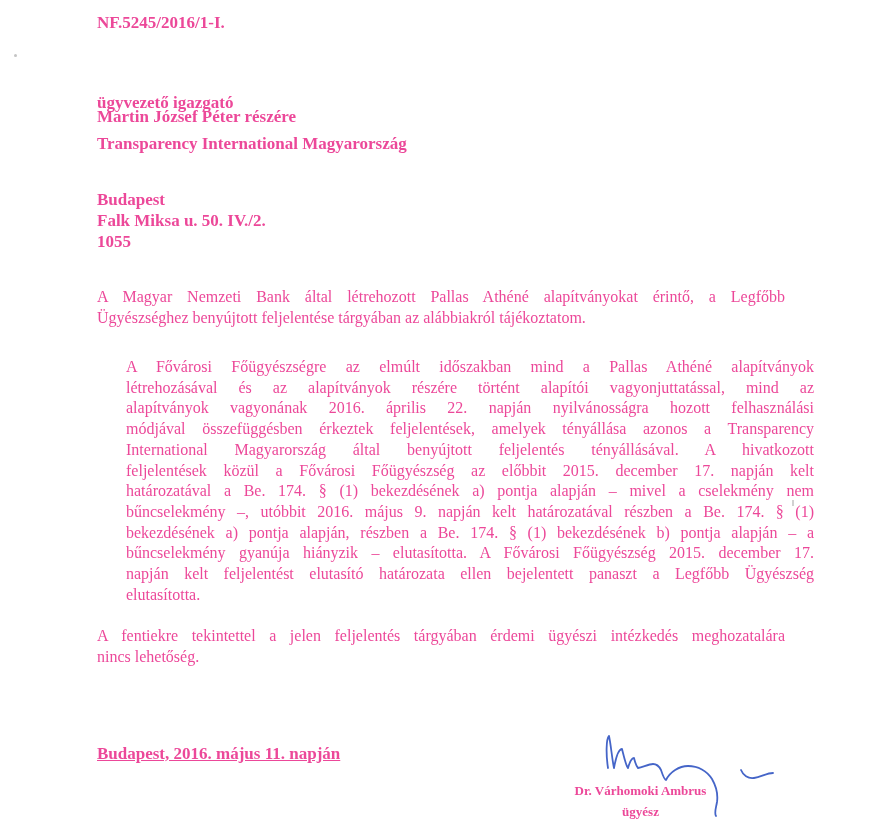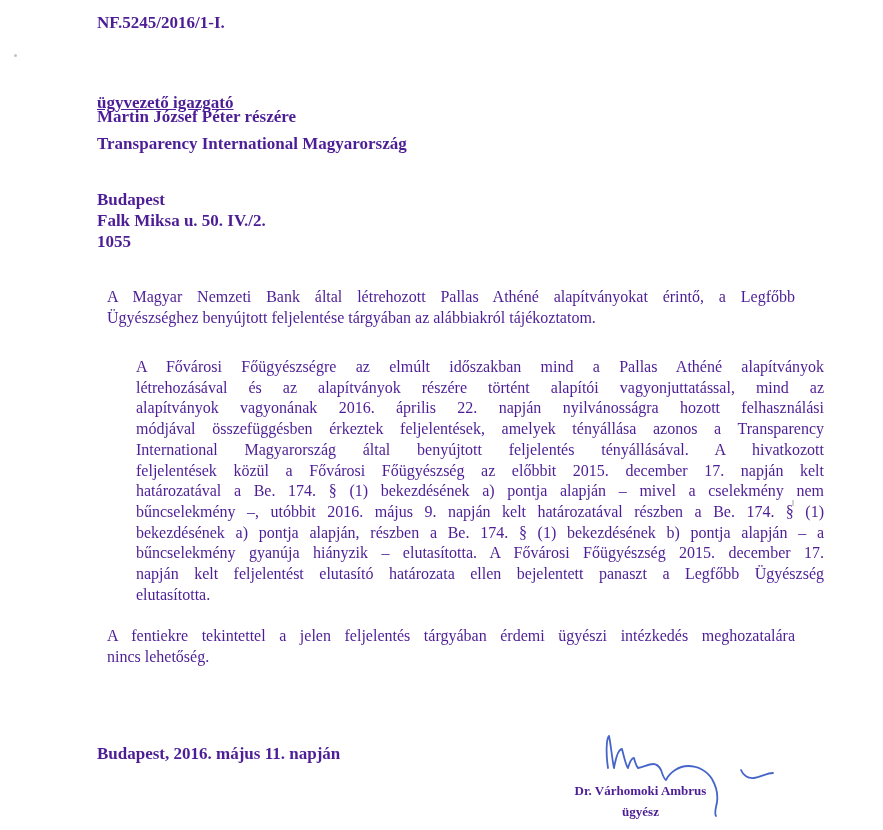--- a/index.html
+++ b/index.html
@@ -6,34 +6,34 @@
     margin: 0;
     padding: 0;
     background: #ffffff;
   }
   .page {
     position: relative;
     width: 883px;
     height: 830px;
     background: #ffffff;
     font-family: "Liberation Serif", serif;
-    color: #4c1d95;
+    color: #ec4899;
     overflow: hidden;
   }
   .abs { position: absolute; }
   .hline {
     left: 97px;
     font-size: 17px;
     line-height: 21px;
     font-weight: bold;
     white-space: nowrap;
   }
   .underlined { }
   .para {
-    left: 107px;
+    left: 97px;
     width: 688px;
     font-size: 16px;
     line-height: 20.7px;
   }
   .jl { text-align: justify; text-align-last: justify; }
   .ll { text-align: left; }
   .sig-block {
     left: 533px;
     top: 781px;
     width: 215px;
@@ -68,21 +68,21 @@
 <body>
 
 <div class="page">
 
   <div class="abs hline" style="top:12px;">NF.5245/2016/1-I.</div>
 
   <div class="abs speck1"></div>
   <div class="abs speck2"></div>
 
   <div class="abs hline" style="top:74px;margin-top:32px;">Martin József Péter részére</div>
-  <div class="abs hline" style="top:92px;text-decoration:underline;">ügyvezető igazgató</div>
+  <div class="abs hline" style="top:92px;">ügyvezető igazgató</div>
   <div class="abs hline" style="top:133px;">Transparency International Magyarország</div>
 
   <div class="abs hline underlined" style="top:189px;">Budapest</div>
   <div class="abs hline" style="top:210px;">Falk Miksa u. 50. IV./2.</div>
   <div class="abs hline" style="top:231px;">1055</div>
 
   <div class="abs para" style="top:287px;">
     <div class="jl">A Magyar Nemzeti Bank által létrehozott Pallas Athéné alapítványokat érintő, a Legfőbb</div>
     <div class="ll">Ügyészséghez benyújtott feljelentése tárgyában az alábbiakról tájékoztatom.</div>
   </div>
@@ -100,21 +100,21 @@
     <div class="jl">bűncselekmény gyanúja hiányzik – elutasította. A Fővárosi Főügyészség 2015. december 17.</div>
     <div class="jl">napján kelt feljelentést elutasító határozata ellen bejelentett panaszt a Legfőbb Ügyészség</div>
     <div class="ll">elutasította.</div>
   </div>
 
   <div class="abs para" style="top:626px;">
     <div class="jl">A fentiekre tekintettel a jelen feljelentés tárgyában érdemi ügyészi intézkedés meghozatalára</div>
     <div class="ll">nincs lehetőség.</div>
   </div>
 
-  <div class="abs hline" style="top:743px;">Budapest, 2016. május 11. napján</div>
+  <div class="abs hline" style="top:743px;text-decoration:underline;">Budapest, 2016. május 11. napján</div>
 
   <div class="abs sig-block">
     <div>Dr. Várhomoki Ambrus</div>
     <div>ügyész</div>
   </div>
 
   <svg class="abs sig-svg" viewBox="0 0 205 102">
     <path d="M 20,45
              C 18,32 18,16 21,13
              C 23,22 24,36 26,45

